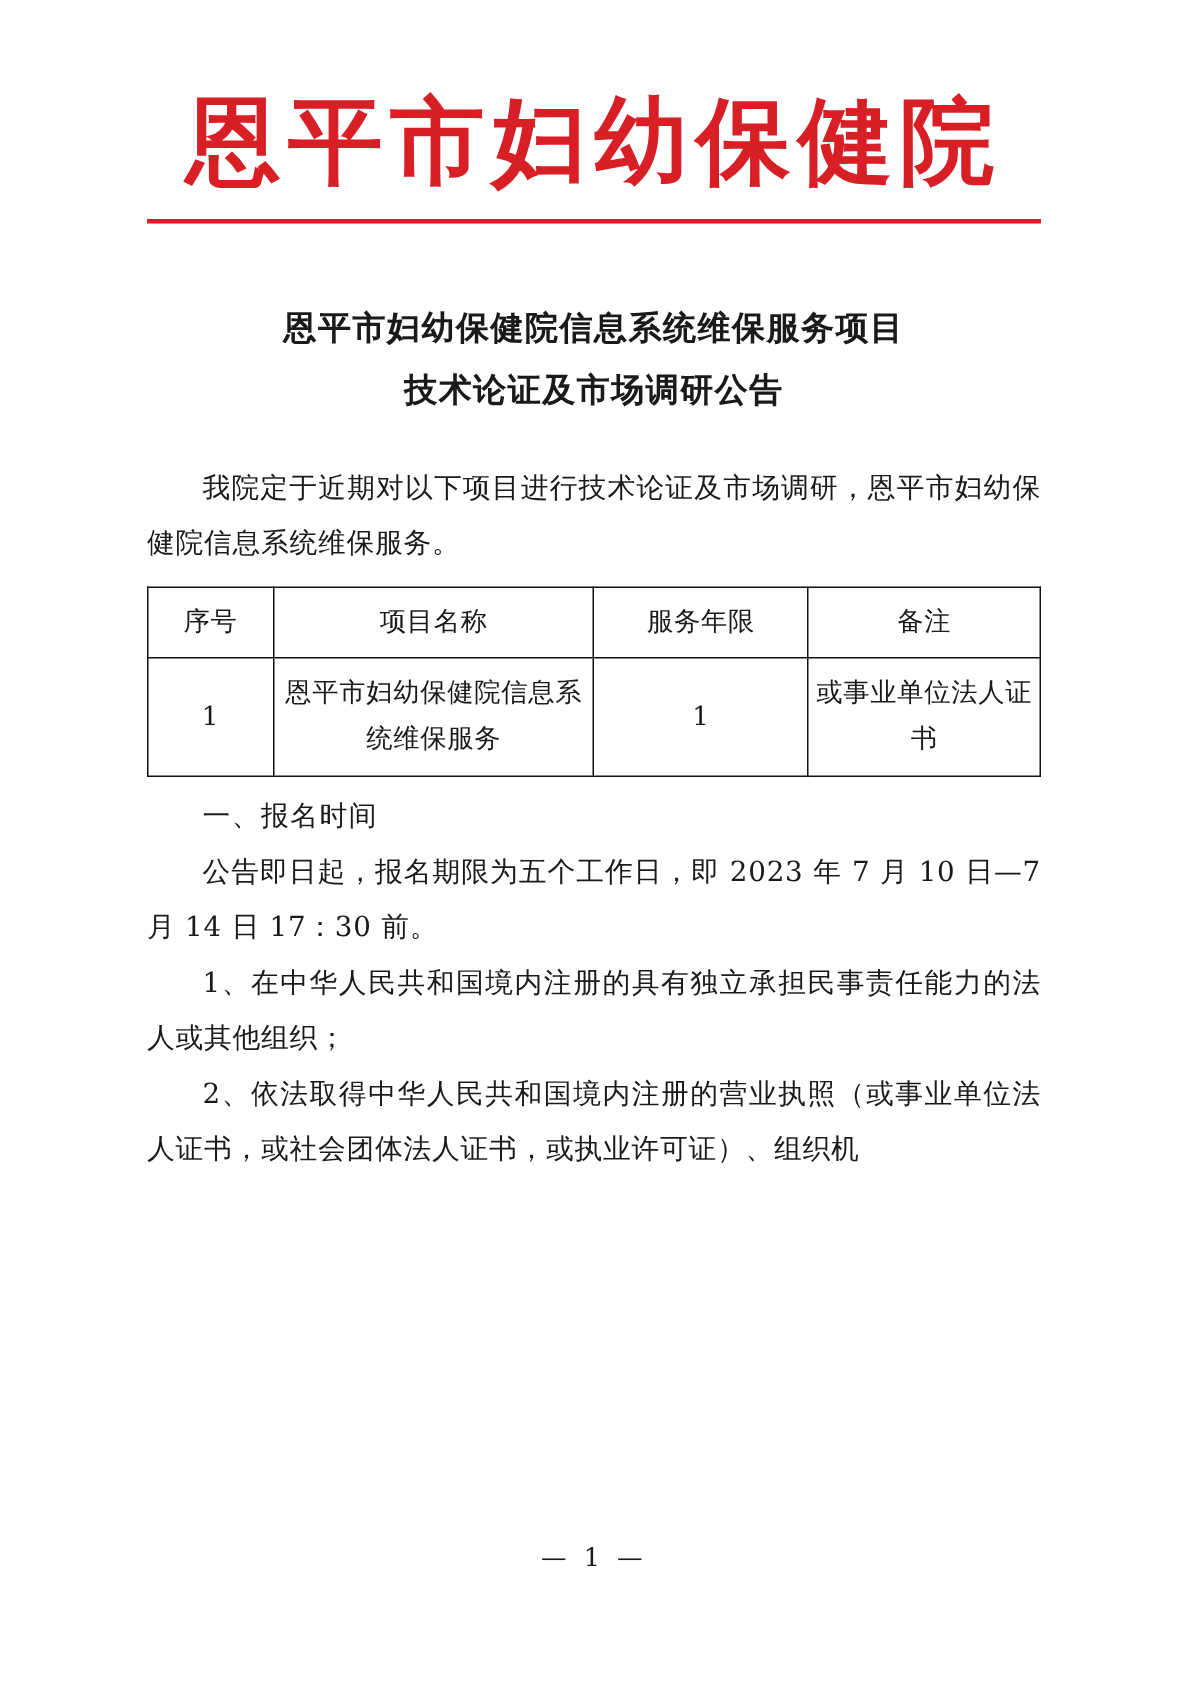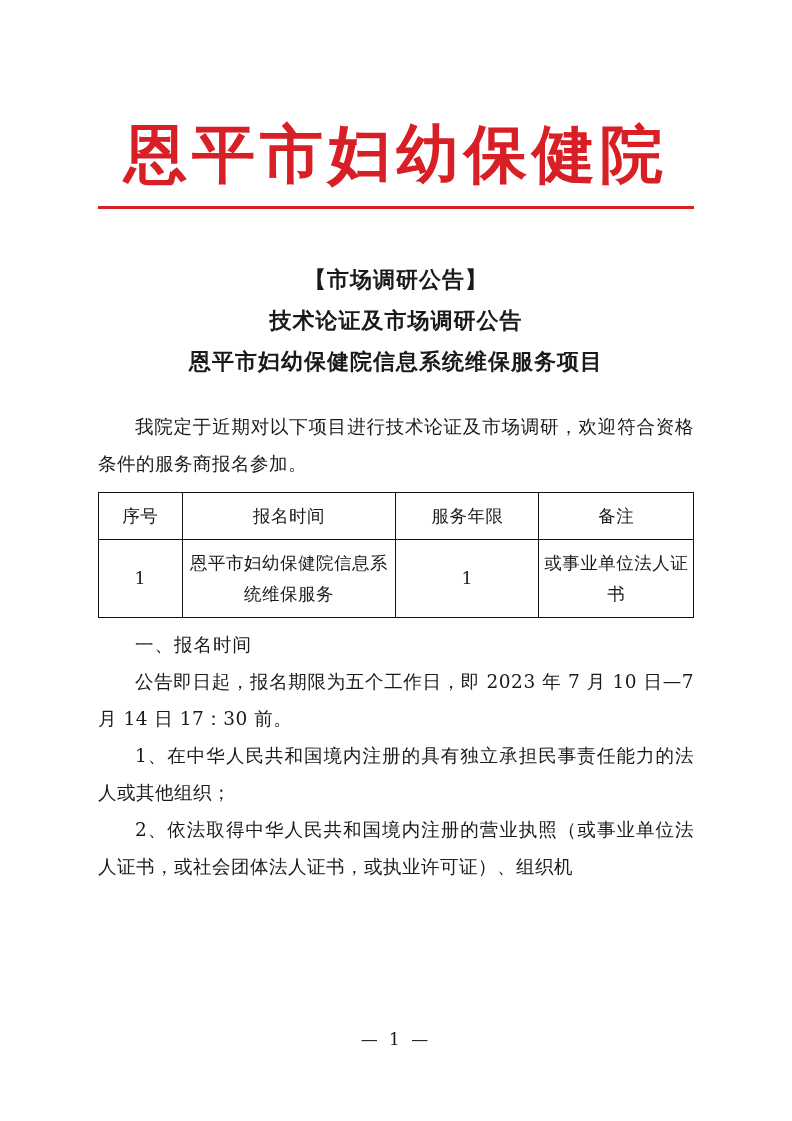--- a/index.html
+++ b/index.html
@@ -18,21 +18,21 @@
   .page {
     position: relative;
     width: 792px;
     height: 1121px;
     box-sizing: border-box;
     padding: 0 98px;
   }
 
   
   .letterhead {
-    padding-top: 118px;
+    padding-top: 58px;
     text-align: center;
   }
   .letterhead-title {
     color: #d81f26;
     font-family: "DejaVu Serif", "Liberation Serif", serif;
     font-weight: bold;
     font-size: 63px;
     letter-spacing: 5px;
     line-height: 1.15;
     white-space: nowrap;
@@ -119,35 +119,34 @@
 <body>
 
 <div class="page">
 
   <div class="letterhead">
     <div class="letterhead-title">恩平市妇幼保健院</div>
     <div class="letterhead-rule"></div>
   </div>
 
   <div class="doc-title-block">
-    <span class="doc-title-line">【市场调研公告】</span>
+    <span class="doc-title-line">恩平市妇幼保健院信息系统维保服务项目</span>
     <span class="doc-title-line">技术论证及市场调研公告</span>
-    <span class="doc-title-line">恩平市妇幼保健院信息系统维保服务项目</span>
   </div>
 
   <div class="body-text">
 
-    <p class="para">我院定于近期对以下项目进行技术论证及市场调研，欢迎符合资格条件的服务商报名参加。</p>
+    <p class="para">我院定于近期对以下项目进行技术论证及市场调研，恩平市妇幼保健院信息系统维保服务。</p>
 
     <div class="tbl-wrap">
       <table class="info-table">
         <thead>
           <tr>
             <th class="col-no">序号</th>
-            <th class="col-name">报名时间</th>
+            <th class="col-name">项目名称</th>
             <th class="col-years">服务年限</th>
             <th class="col-note">备注</th>
           </tr>
         </thead>
         <tbody>
           <tr>
             <td>1</td>
             <td>恩平市妇幼保健院信息系统维保服务</td>
             <td>1</td>
             <td>或事业单位法人证书</td>

